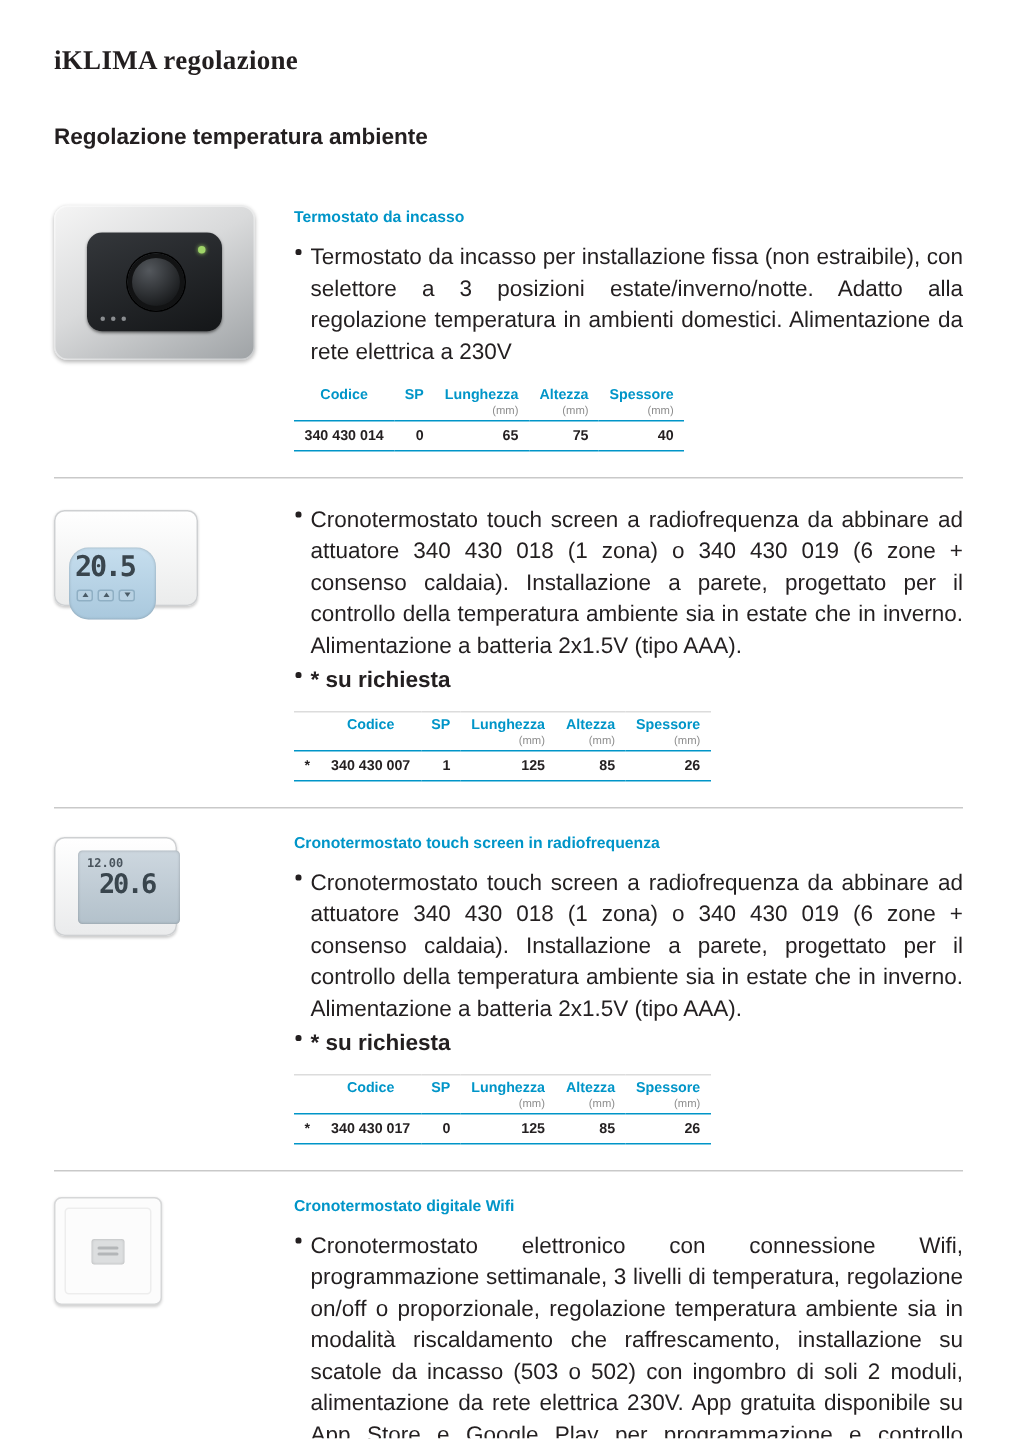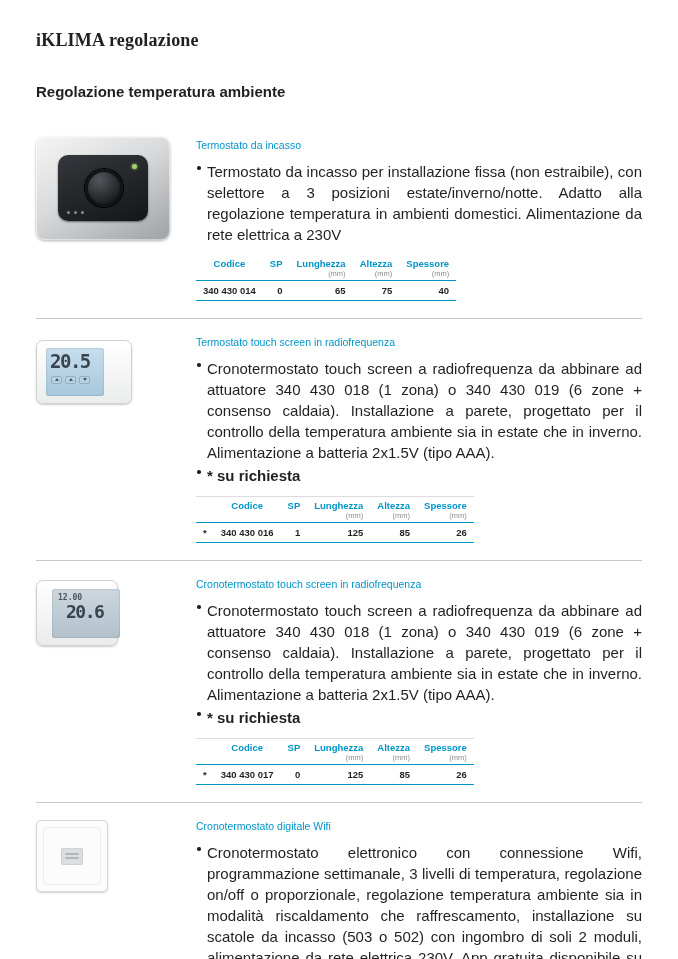--- a/index.html
+++ b/index.html
@@ -7,21 +7,21 @@
   html,body { background:#ffffff; }
   body { width:678px; height:959px; font-family:"Liberation Sans",sans-serif; color:#231f20; }
   .page { width:678px; height:959px; padding:30px 36px 0; overflow:hidden; background:#fff; }
 
   h1.doc-title { font-family:"Liberation Serif",serif; font-size:18px; font-weight:700; letter-spacing:.2px; margin-bottom:30px; }
   h2.doc-subtitle { font-size:15px; font-weight:700; margin-bottom:22px;margin-top:32px; }
 
   .section { display:flex; padding:15px 0 17px; }
   .imgcell { flex:0 0 160px; }
   .content { flex:1; padding-top:2px; }
-  .content h3 { color:var(--accent); font-size:10.5px; font-weight:400; margin-bottom:10px; }
+  .content h3 { color:var(--accent); font-size:10.5px; font-weight:700; margin-bottom:10px; }
 
   ul.desc { list-style:none; }
   ul.desc li { position:relative; padding-left:11px; font-size:15px; line-height:1.4; text-align:justify; margin-bottom:2px; }
   ul.desc li::before { content:""; position:absolute; left:1px; top:5px; width:3.5px; height:3.5px; border-radius:50%; background:#231f20; }
   ul.desc li.note { font-weight:700; text-align:left; }
 
   hr.divider { border:none; border-top:1px solid #c9c9c9; height:0; }
 
   table.spec { border-collapse:collapse; margin-top:10px; }
   table.spec.topline { border-top:1px solid #dcdcdc; }
@@ -40,21 +40,21 @@
   .ph1-knob { position:absolute; left:27px; top:14px; width:38px; height:38px; border-radius:50%;
     background:radial-gradient(circle at 38% 30%,#54585d,#1a1c1e 68%);
     box-shadow:inset 0 0 0 3px #121314, 0 0 0 1px #000; }
   .ph1-led { position:absolute; right:11px; top:9px; width:5px; height:5px; border-radius:50%; background:#9fd468; box-shadow:0 0 3px #9fd468; }
   .ph1-marks { position:absolute; left:9px; bottom:7px; display:flex; gap:4px; }
   .ph1-marks i { width:3px; height:3px; background:#8a8d90; border-radius:50%; display:block; }
 
   
   .ph2-body { width:96px; height:64px; margin-top:6px; position:relative; border-radius:7px;
     background:linear-gradient(#ffffff,#ebecec); border:1px solid #ced0d2; box-shadow:0 1px 2px rgba(0,0,0,.2); }
-  .ph2-screen { position:absolute; left:9px; top:7px; width:58px; height:48px; border-radius:3px; padding:3px 4px 0;
+  .ph2-screen { position:absolute; left:9px; top:24px; width:58px; height:48px; border-radius:13px; padding:3px 4px 0;
     background:linear-gradient(#c6deee,#a9c8dd); box-shadow:inset 0 0 2px rgba(0,0,0,.25); }
   .ph2-temp { font-family:"DejaVu Sans Mono",monospace; font-weight:700; font-size:19px; line-height:1.1; color:#39454d; letter-spacing:-1.5px; }
   .ph2-btns { display:flex; gap:3px; margin-top:4px; margin-left:1px; }
   .ph2-btns i { width:11px; height:8px; background:#b9d2e3; border:1px solid #8fafc4; border-radius:2px; position:relative; display:block; }
   .ph2-btns i::after { content:""; position:absolute; left:2.5px; top:1.5px; border-left:2.5px solid transparent; border-right:2.5px solid transparent; border-bottom:3.5px solid #4a5b66; }
   .ph2-btns i.down::after { border-bottom:none; border-top:3.5px solid #4a5b66; }
 
   
   .ph3-body { width:82px; height:66px; margin-top:4px; position:relative; border-radius:7px;
     background:linear-gradient(#ffffff,#eaebec); border:1px solid #ced0d2; box-shadow:0 1px 2px rgba(0,0,0,.2); }
@@ -135,21 +135,20 @@
           <div class="ph2-temp">20.5</div>
           <div class="ph2-btns">
             <i></i>
             <i></i>
             <i class="down"></i>
           </div>
         </div>
       </div>
     </div>
     <div class="content">
-      <h3>Termostato touch screen in radiofrequenza</h3>
       <ul class="desc">
         <li>Cronotermostato touch screen a radiofrequenza da abbinare ad attuatore 340 430 018 (1 zona) o 340 430 019 (6 zone + consenso caldaia). Installazione a parete, progettato per il controllo della temperatura ambiente sia in estate che in inverno. Alimentazione a batteria 2x1.5V (tipo AAA).</li>
         <li class="note">* su richiesta</li>
       </ul>
       <table class="spec topline">
         <tbody>
           <tr class="head">
             <th class="ast"></th>
             <th>Codice</th>
             <th>SP</th>
@@ -160,21 +159,21 @@
           <tr class="units">
             <td class="ast"></td>
             <td></td>
             <td></td>
             <td>(mm)</td>
             <td>(mm)</td>
             <td>(mm)</td>
           </tr>
           <tr class="data">
             <td class="ast">*</td>
-            <td class="code">340 430 016</td>
+            <td class="code">340 430 007</td>
             <td>1</td>
             <td>125</td>
             <td>85</td>
             <td>26</td>
           </tr>
         </tbody>
       </table>
     </div>
   </div>
   <hr class="divider">

